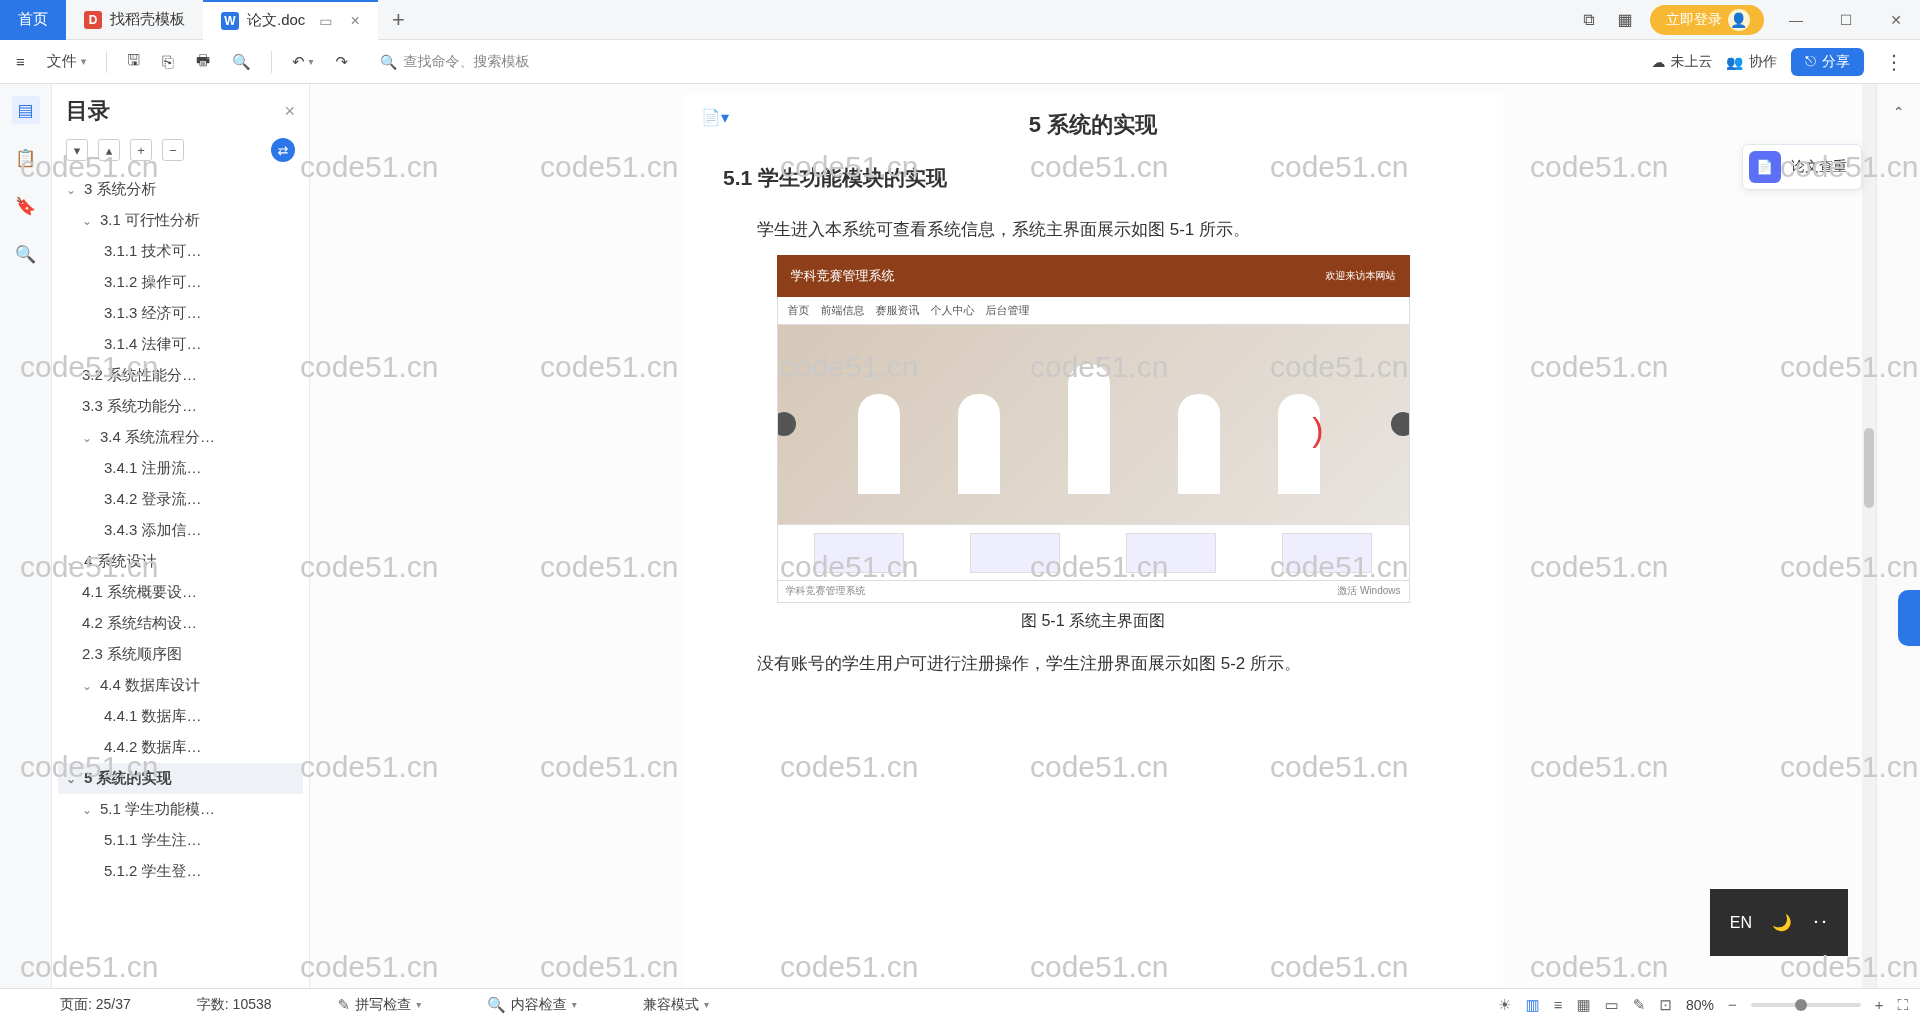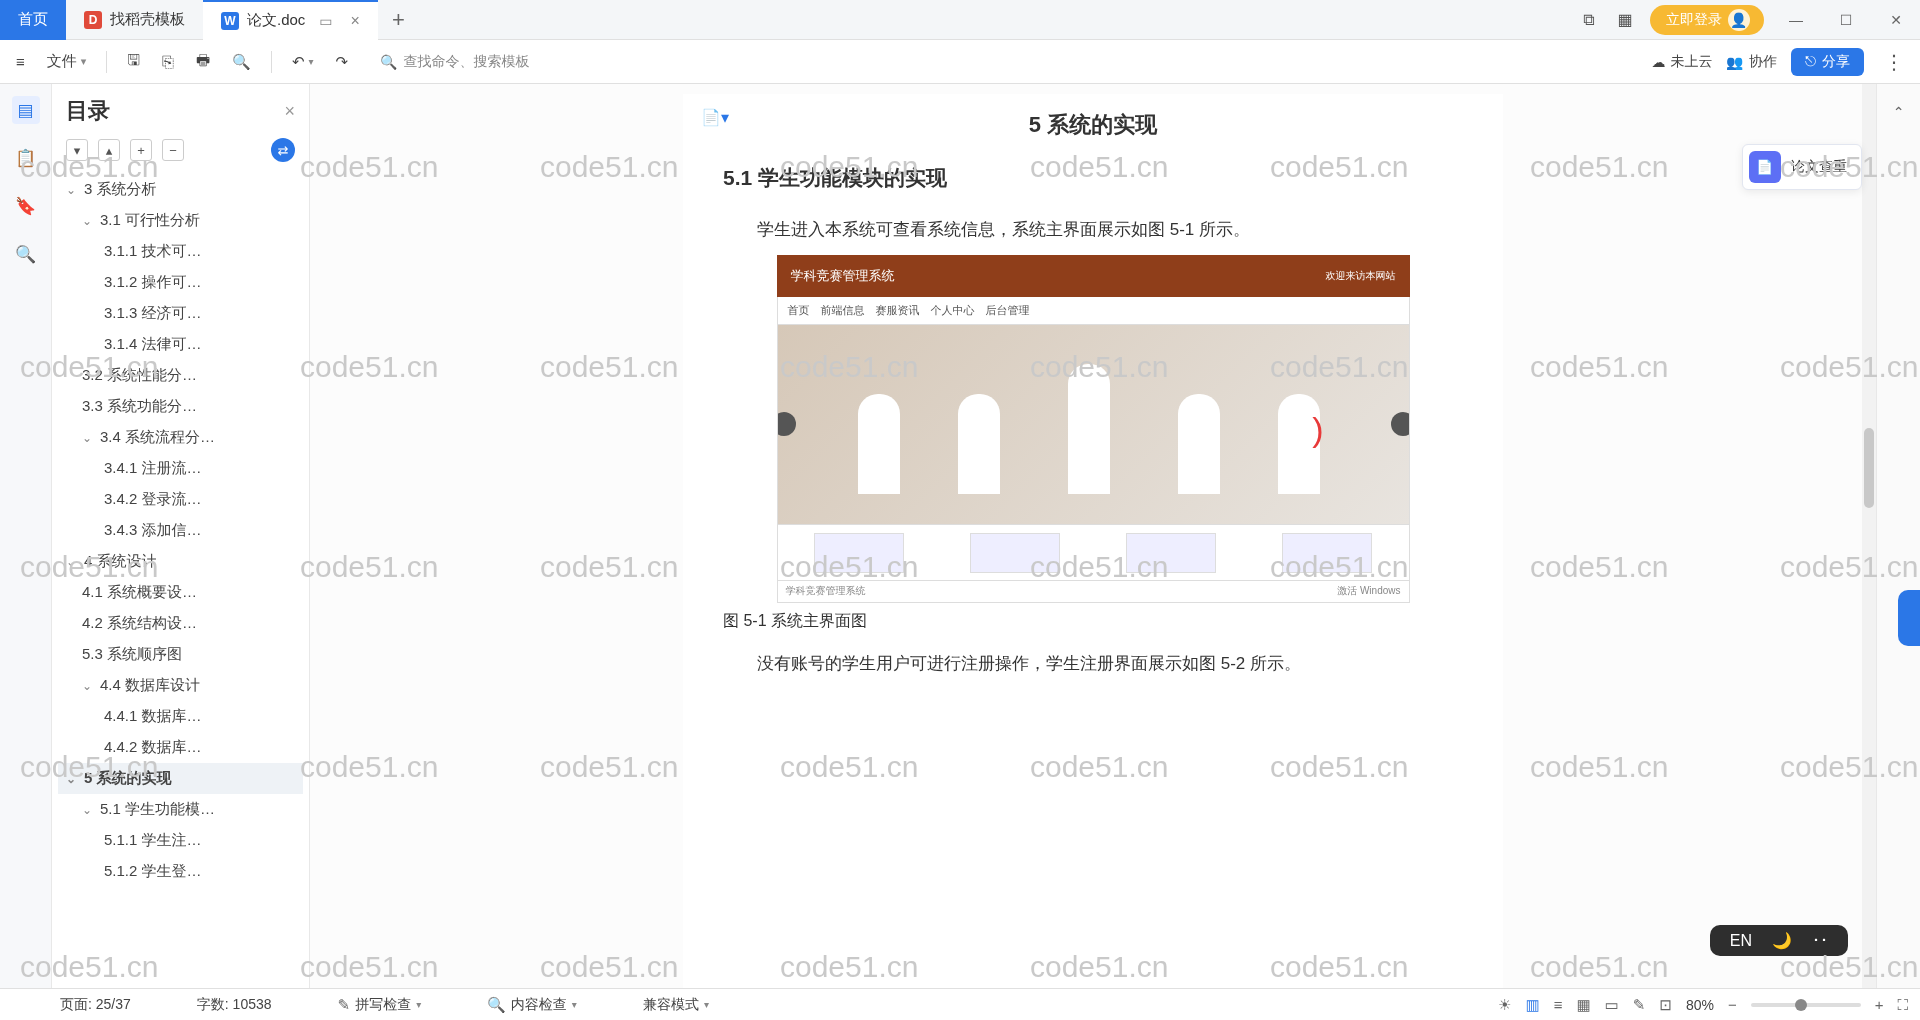--- a/index.html
+++ b/index.html
@@ -70,35 +70,35 @@
 .fig-banner { height: 42px; background: #8f3e1a; color: #fff; display: flex; align-items: center; padding: 0 14px; font-size: 13px; justify-content: space-between; }
 .fig-nav { height: 28px; background: #fff; border: 1px solid #ddd; border-top: none; font-size: 11px; color: #555; display: flex; align-items: center; padding: 0 10px; gap: 10px; }
 .fig-img { height: 200px; background: linear-gradient(135deg,#d6c8b8,#e8e4df); border: 1px solid #ddd; border-top: none; position: relative; overflow: hidden; }
 .fig-img::before { content:""; position:absolute; left:-6px; top:50%; width:24px; height:24px; background:#555; border-radius:50%; transform:translateY(-50%); }
 .fig-img::after { content:""; position:absolute; right:-6px; top:50%; width:24px; height:24px; background:#555; border-radius:50%; transform:translateY(-50%); }
 .player { position: absolute; width: 42px; height: 100px; background: #fff; border-radius: 20px 20px 0 0; bottom: 30px; }
 .p1 { left: 80px; } .p2 { left: 180px; } .p3 { left: 290px; height: 130px; } .p4 { left: 400px; } .p5 { left: 500px; }
 .fig-thumbs { display: flex; justify-content: space-around; padding: 8px 4px; border: 1px solid #ddd; border-top: none; height: 56px; }
 .thumb { width: 90px; height: 40px; background: #eef; border: 1px solid #ddd; }
 .fig-foot { height: 22px; border: 1px solid #ddd; border-top: none; font-size: 10px; color: #888; display:flex; align-items:center; padding:0 8px; justify-content:space-between;}
-.fig-caption { font-size: 16px; margin: 8px 0 18px; }
+.fig-caption { text-align: center; font-size: 16px; margin: 8px 0 18px; }
 .wm-red { position: absolute; left: 50%; top: 50%; transform: translate(-50%,-50%); color: #e83a3a; font-size: 34px; font-weight: 500; white-space: nowrap; z-index: 5; }
 .wm-paren { position:absolute; right:86px; top:50%; transform:translateY(-50%); color:#e83a3a; font-size:34px; }
 
 
 .wm-gray { position: absolute; color: #c9c9c9; font-size: 30px; z-index: 1; pointer-events: none; font-weight: 400; }
 
 
 .right-bar { width: 44px; background: #fafafa; border-left: 1px solid #e8e8e8; display: flex; flex-direction: column; align-items: center; padding-top: 14px; gap: 14px; }
 .right-float { position: absolute; right: 58px; top: 144px; background: #fff; border: 1px solid #e2e6f0; border-radius: 6px; box-shadow: 0 2px 8px rgba(0,0,0,.08); display: flex; align-items: center; padding: 6px 14px 6px 6px; gap: 10px; }
 .rf-icon { width: 32px; height: 32px; border-radius: 6px; background: #5d6ff5; color: #fff; display: inline-flex; align-items: center; justify-content: center; }
 .right-top-icon { width: 28px; height: 28px; color: #666; display: inline-flex; align-items: center; justify-content: center; cursor: pointer; }
 
 
-.ime { position: absolute; right: 72px; bottom: 64px; background: #2e2e2e; color: #fff; border-radius: 10px; padding: 6px 20px; display: flex; align-items: center; gap: 20px; font-size: 16px; }
+.ime { position: absolute; right: 72px; bottom: 64px; background: #2e2e2e; color: #fff; border-radius: 0; padding: 24px 20px; display: flex; align-items: center; gap: 20px; font-size: 16px; }
 .right-tab { position:absolute; right:0; top:590px; width:22px; height:56px; background:#2b77e7; border-radius:10px 0 0 10px; }
 
 
 .statusbar { height: 32px; border-top: 1px solid #e0e0e0; display: flex; align-items: center; padding: 0 12px; gap: 18px; font-size: 14px; color: #444; background: #fff; }
 .sb-item { display: flex; align-items: center; gap: 5px; cursor: pointer; margin-left: 48px; }
 .sb-right { margin-left: auto; display: flex; align-items: center; gap: 14px; }
 .sb-ic { color: #666; font-size: 15px; }
 .zoom-bar { width: 110px; height: 4px; background: #ddd; border-radius: 2px; position: relative; }
 .zoom-bar::after { content: ""; position: absolute; left: 40%; top: -4px; width: 12px; height: 12px; border-radius: 50%; background: #888; }
 
@@ -238,21 +238,21 @@
           <span class="chev">⌄</span>
           <span>4 系统设计</span>
         </div>
         <div class="ol-item lvl1">
           <span>4.1 系统概要设…</span>
         </div>
         <div class="ol-item lvl1">
           <span>4.2 系统结构设…</span>
         </div>
         <div class="ol-item lvl1">
-          <span>5.3 系统顺序图</span>
+          <span>2.3 系统顺序图</span>
         </div>
         <div class="ol-item lvl1">
           <span class="chev">⌄</span>
           <span>4.4 数据库设计</span>
         </div>
         <div class="ol-item lvl2">
           <span>4.4.1 数据库…</span>
         </div>
         <div class="ol-item lvl2">
           <span>4.4.2 数据库…</span>

